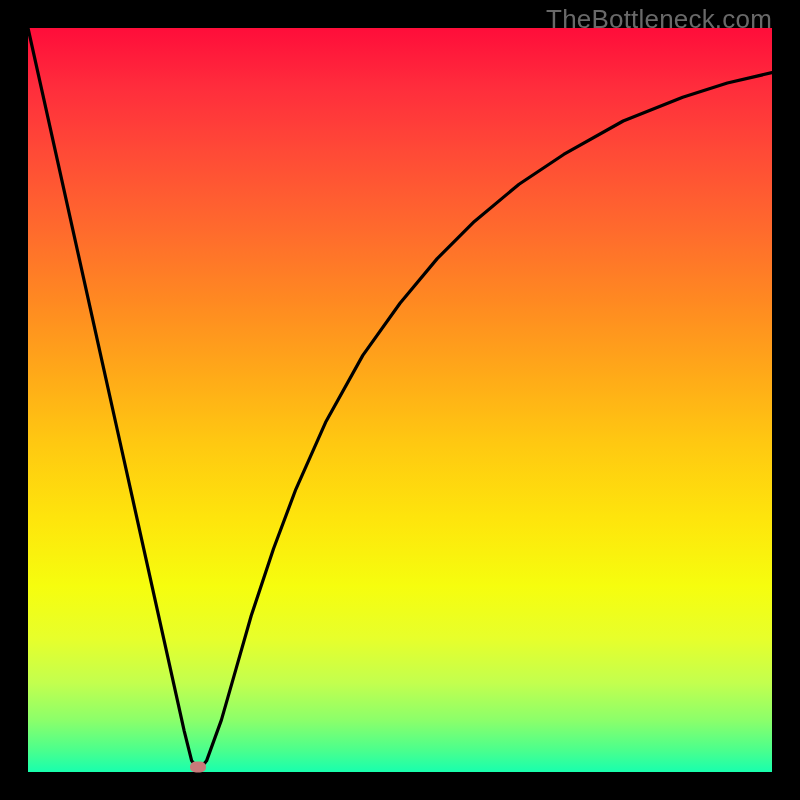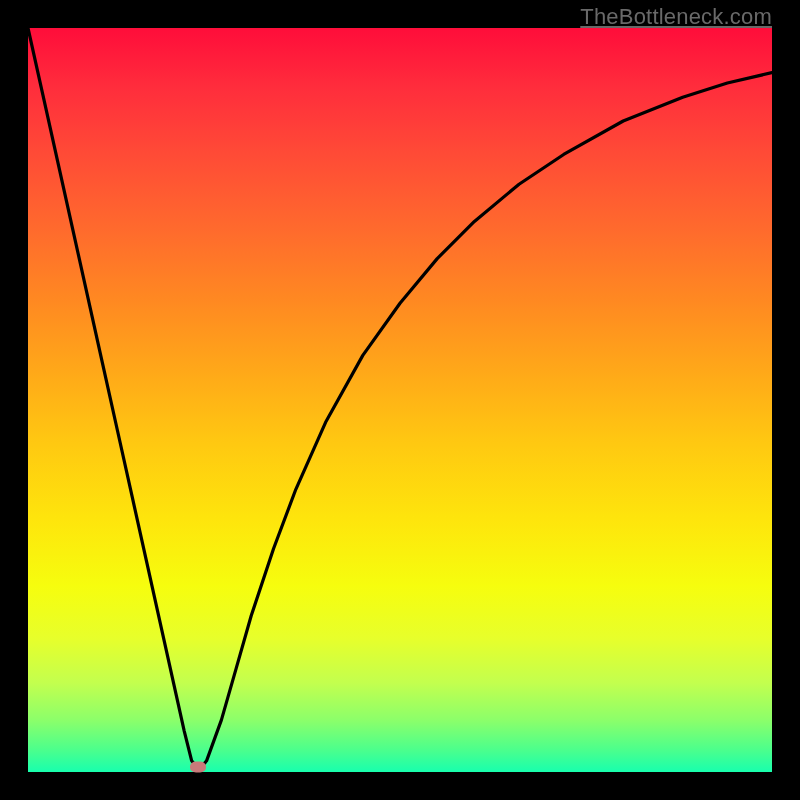--- a/index.html
+++ b/index.html
@@ -14,24 +14,23 @@
     position: relative;
     width: 800px;
     height: 800px;
     background: #000;
   }
   .watermark {
     position: absolute;
     top: 4px;
     right: 28px;
     font-family: Arial, Helvetica, sans-serif;
-    font-size: 22px;
+    font-size: 26px;
     color: #696969;
     letter-spacing: 0.2px;
-    text-decoration: underline;
   }
   .plot-area {
     position: absolute;
     left: 28px;
     top: 28px;
     width: 744px;
     height: 744px;
     
     background: linear-gradient(to bottom,
       #ff0d3a 0%,

